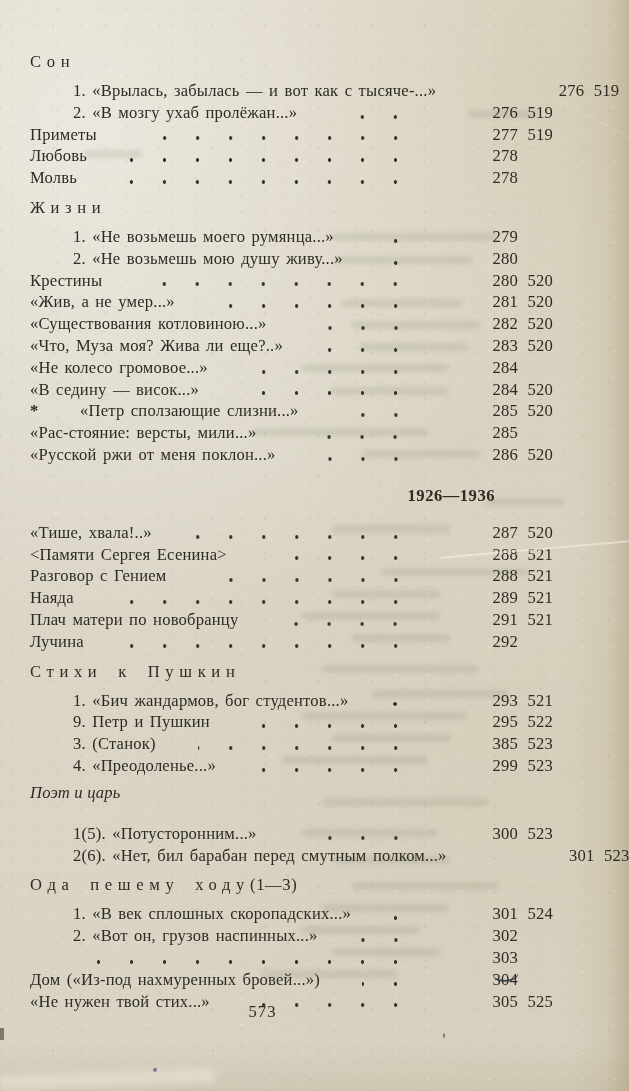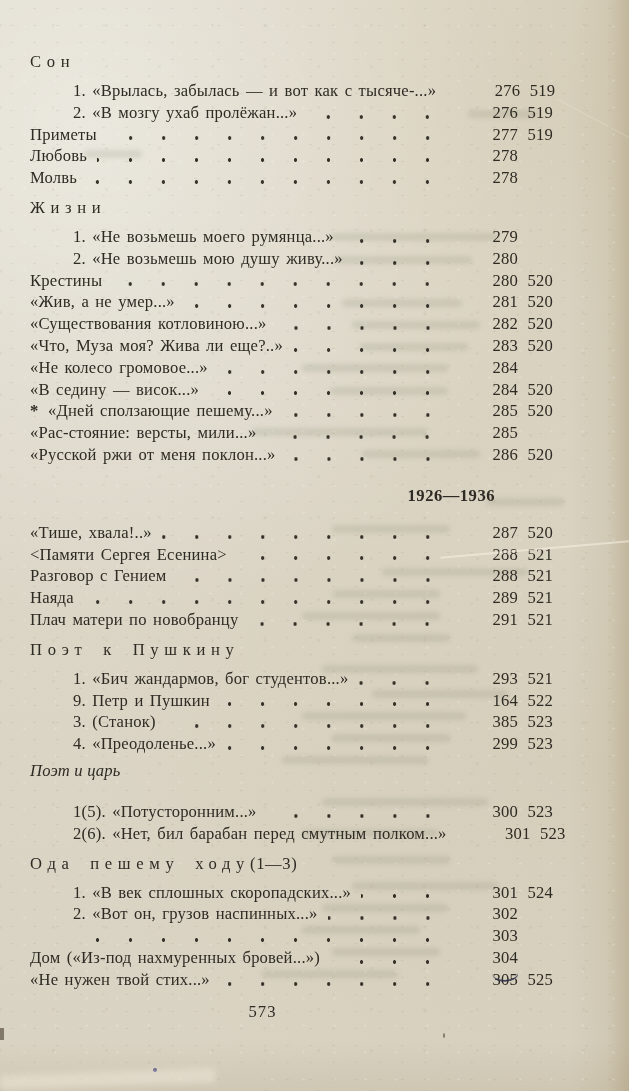--- a/index.html
+++ b/index.html
@@ -34,21 +34,21 @@
     position:absolute;height:8px;border-radius:4px;
     background:rgba(118,124,102,0.16);filter:blur(2.2px);
   }
   .scratch{position:absolute;background:rgba(248,243,228,0.55);pointer-events:none;}
   .toc{
     position:absolute;left:30px;top:50px;right:76px;
     font-size:16.6px;letter-spacing:0.2px;
   }
   .row{
     display:flex;align-items:baseline;white-space:nowrap;
-    height:21.8px;line-height:21.8px;word-spacing:2px;
+    height:21.8px;line-height:21.8px;word-spacing:2px;gap:32px;
   }
   .row.ind{padding-left:43px;}
   .marker{flex:0 0 18px;font-weight:bold;}
   .title{flex:0 0 auto;}
   .leader{
     flex:1 1 auto;min-width:0;align-self:flex-end;height:6px;
     margin:0 6px 4px 10px;
     background-image:radial-gradient(circle at 50% 50%, #35322a 1.55px, rgba(0,0,0,0) 2px);
     background-size:33px 6px;background-repeat:repeat-x;background-position:right center;
   }
@@ -222,21 +222,21 @@
       <div class="row">
         <span class="title">«В седину — висок...»</span>
         <span class="leader"></span>
         <span class="pages">
           <span class="p1">284</span>
           <span class="p2">520</span>
         </span>
       </div>
       <div class="row">
         <span class="marker">*</span>
-        <span class="title">«Дней сползающие пешему...»</span>
+        <span class="title">«Петр сползающие слизни...»</span>
         <span class="leader"></span>
         <span class="pages">
           <span class="p1">285</span>
           <span class="p2">520</span>
         </span>
       </div>
       <div class="row">
         <span class="title">«Рас-стояние: версты, мили...»</span>
         <span class="leader"></span>
         <span class="pages">
@@ -286,34 +286,42 @@
         </span>
       </div>
       <div class="row">
         <span class="title">Плач матери по новобранцу</span>
         <span class="leader"></span>
         <span class="pages">
           <span class="p1">291</span>
           <span class="p2">521</span>
         </span>
       </div>
-      <div class="heading spaced"><span>Поэт к Пушкину</span></div>
+      <div class="row">
+        <span class="title">Лучина</span>
+        <span class="leader"></span>
+        <span class="pages">
+          <span class="p1">292</span>
+          <span class="p2"></span>
+        </span>
+      </div>
+      <div class="heading spaced"><span>Стихи к Пушкин</span></div>
       <div class="row ind">
         <span class="title">1. «Бич жандармов, бог студентов...»</span>
         <span class="leader"></span>
         <span class="pages">
           <span class="p1">293</span>
           <span class="p2">521</span>
         </span>
       </div>
       <div class="row ind">
         <span class="title">9. Петр и Пушкин</span>
         <span class="leader"></span>
         <span class="pages">
-          <span class="p1">164</span>
+          <span class="p1">295</span>
           <span class="p2">522</span>
         </span>
       </div>
       <div class="row ind">
         <span class="title">3. (Станок)</span>
         <span class="leader"></span>
         <span class="pages">
           <span class="p1">385</span>
           <span class="p2">523</span>
         </span>

